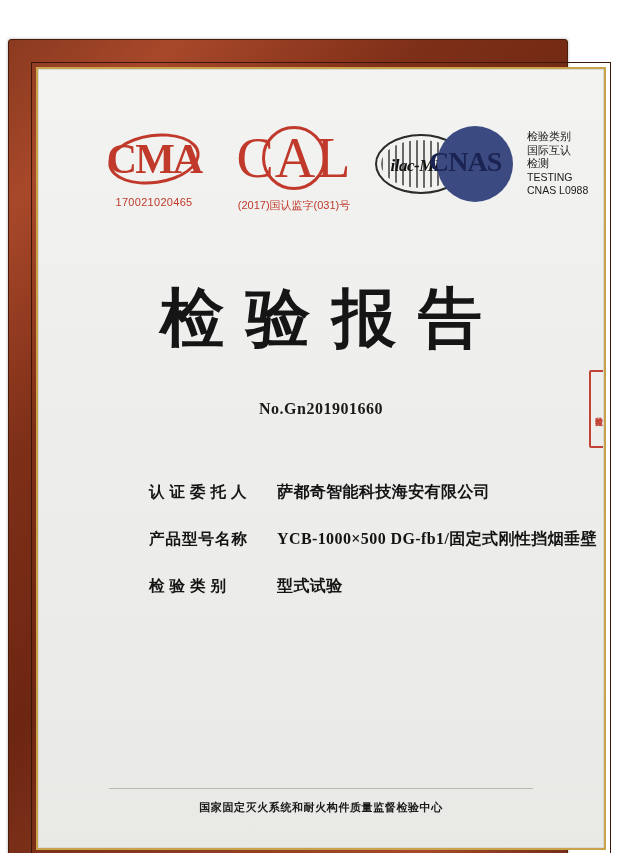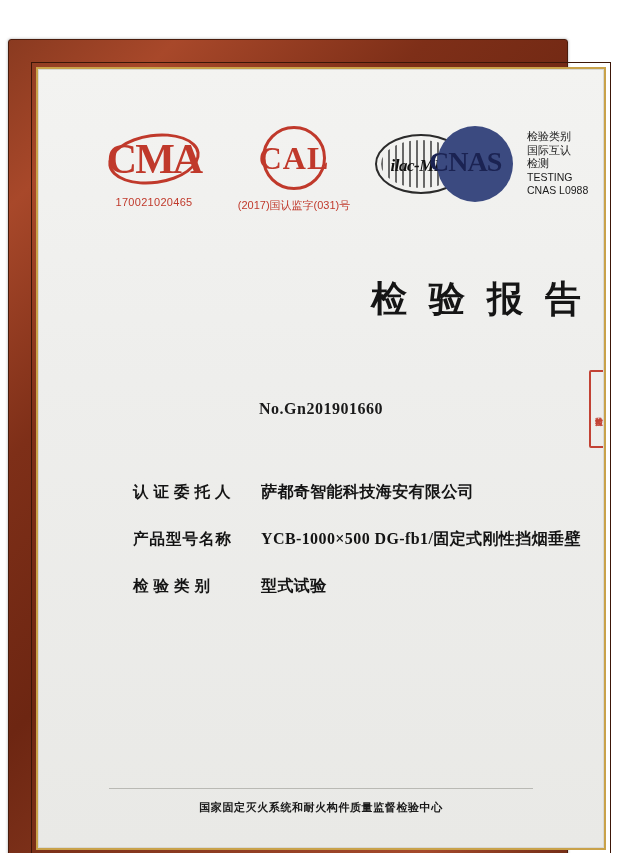--- a/index.html
+++ b/index.html
@@ -122,22 +122,22 @@
     border: 3px solid #c0392b;
     border-radius: 50%;
     box-sizing: border-box;
   }
   .cal-text {
     position: absolute;
     left: 0;
     top: 8px;
     width: 140px;
     font-family: "Liberation Serif", serif;
-    font-weight: bold;
-    font-size: 32px;
+    font-weight: normal;
+    font-size: 56px;
     color: #c0392b;
     letter-spacing: 1px;
     line-height: 52px;
   }
   .cal-code {
     font-family: "Liberation Sans", sans-serif;
     font-size: 11px;
     color: #c0392b;
     margin-top: 4px;
   }
@@ -210,24 +210,24 @@
     color: #1a1a1a;
   }
   .cnas-side .en { font-family: "Liberation Sans", sans-serif; font-size: 10.5px; }
 
   
   .title {
     position: absolute;
     left: 0;
     top: 205px;
     width: 564px;
-    text-align: right;
-    font-family: "Liberation Serif", serif;
-    font-weight: bold;
-    font-size: 36px;
+    text-align: center;
+    font-family: "Liberation Serif", serif;
+    font-weight: bold;
+    font-size: 64px;
     letter-spacing: 22px;
     text-indent: 22px;
     color: #151515;
   }
 
   .report-no {
     position: absolute;
     left: 0;
     top: 330px;
     width: 564px;
@@ -235,21 +235,21 @@
     font-family: "Liberation Serif", serif;
     font-weight: bold;
     font-size: 16px;
     color: #1a1a1a;
     letter-spacing: 0.5px;
   }
 
   
   .fields {
     position: absolute;
-    left: 0;
+    left: 16px;
     top: 412px;
     width: 564px;
   }
   .field-row {
     display: flex;
     align-items: baseline;
     margin-bottom: 26px;
     padding-left: 94px;
   }
   .field-label {

